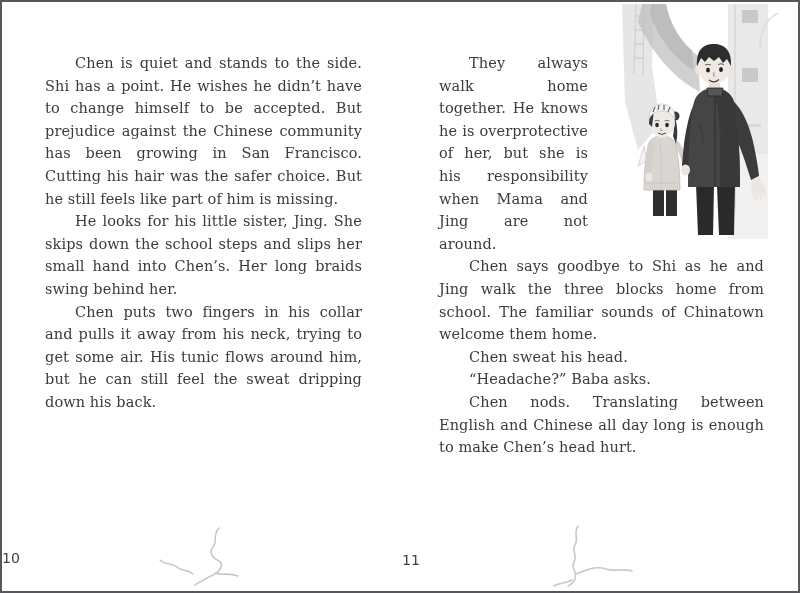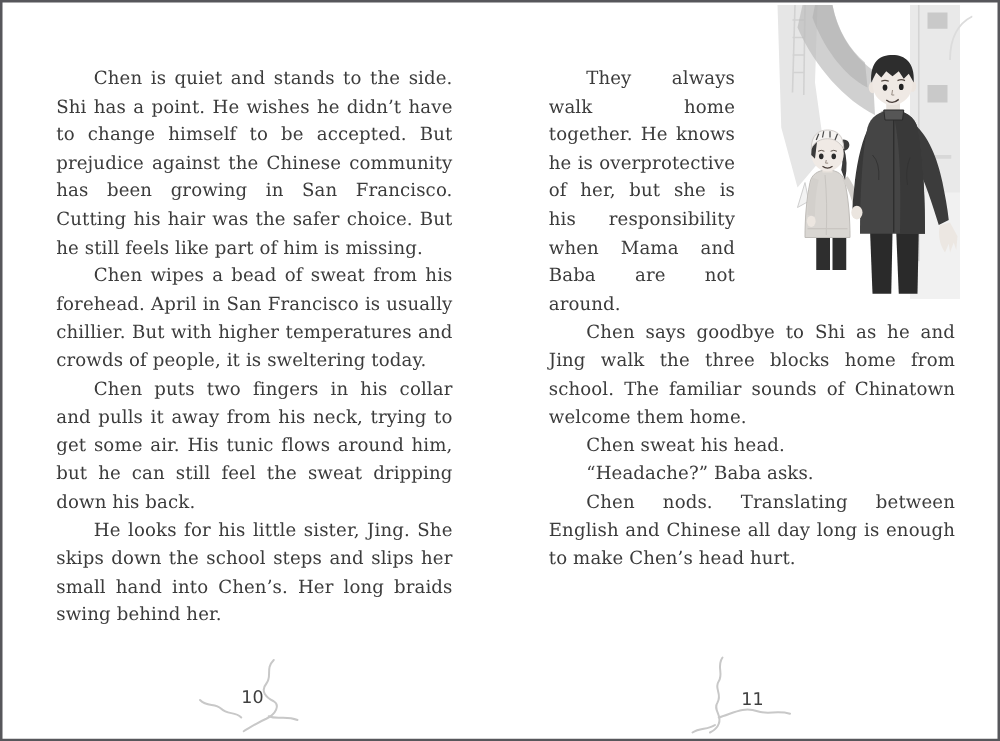--- a/index.html
+++ b/index.html
@@ -13,21 +13,21 @@
   .page-left{left:0;width:400px;padding:50px 40px 0 43px;}
   .page-right{left:400px;width:400px;padding:50px 38px 0 37px;}
   .page p{
     margin:0;font-size:14.5px;line-height:22.6px;color:#3b3b3b;
     text-align:justify;text-indent:30px;letter-spacing:0.1px;
   }
   .illustration-spacer{float:right;width:176px;height:184px;}
   .clear-after{clear:right;}
   .illustration{position:absolute;left:606px;top:2px;}
   .pagenum{
-    position:absolute;width:400px;text-align:center;z-index:2;
+    position:absolute;width:400px;text-align:left;z-index:2;
     font-family:"DejaVu Sans", sans-serif;font-size:14px;color:#3f3f3f;
   }
   .pagenum-left{left:0;top:548px;}
   .pagenum-right{left:400px;top:550px;}
   .crack{position:absolute;z-index:1;}
 </style>
 </head>
 <body>
 
 <div class="book">
@@ -95,28 +95,27 @@
       <path d="M97 61 Q100 59.5 103 61 M110 60.5 Q113 59 116 60.5" stroke="#554b44" stroke-width="0.9" fill="none"></path>
       <path d="M106 68 L105.4 72 L107.4 72" stroke="#8a7f76" stroke-width="0.7" fill="none"></path>
       <path d="M101 76 Q106 80 111 75.5" stroke="#4a3f3a" stroke-width="1.1" fill="none"></path>
     </g>
 
     <ellipse cx="77.5" cy="166" rx="4.5" ry="5.5" fill="#ebe5df"></ellipse>
   </svg>
 
   <div class="page page-left">
     <p>Chen is quiet and stands to the side. Shi has a point. He wishes he didn’t have to change himself to be accepted. But prejudice against the Chinese community has been growing in San Francisco. Cutting his hair was the safer choice. But he still feels like part of him is missing.</p>
-    <p>Chen wipes a bead of sweat from his forehead. April in San Francisco is usually chillier. But with higher temperatures and crowds of people, it is sweltering today.</p>
+    <p>He looks for his little sister, Jing. She skips down the school steps and slips her small hand into Chen’s. Her long braids swing behind her.</p>
     <p>Chen puts two fingers in his collar and pulls it away from his neck, trying to get some air. His tunic flows around him, but he can still feel the sweat dripping down his back.</p>
-    <p>He looks for his little sister, Jing. She skips down the school steps and slips her small hand into Chen’s. Her long braids swing behind her.</p>
   </div>
 
   <div class="page page-right">
     <div class="illustration-spacer"></div>
-    <p>They always walk home together. He knows he is overprotective of her, but she is his responsibility when Mama and Baba are not around.</p>
+    <p>They always walk home together. He knows he is overprotective of her, but she is his responsibility when Mama and Jing are not around.</p>
     <p class="clear-after">Chen says goodbye to Shi as he and Jing walk the three blocks home from school. The familiar sounds of Chinatown welcome them home.</p>
     <p class="clear-after">Chen sweat his head.</p>
     <p class="clear-after">“Headache?” Baba asks.</p>
     <p class="clear-after">Chen nods. Translating between English and Chinese all day long is enough to make Chen’s head hurt.</p>
   </div>
 
   <svg class="crack" style="left:156px;top:524px" width="84" height="62" viewBox="0 0 84 62" xmlns="http://www.w3.org/2000/svg">
     <g stroke="#c8c8c8" stroke-width="1.6" fill="none" stroke-linecap="round">
       <path d="M2 34 C8 40 14 36 19 41 C24 46 30 43 35 48"></path>
       <path d="M61 2 C54 9 60 15 55 21 C50 27 55 32 61 35 C66 38 63 45 55 49 C48 52 42 56 37 59"></path>

